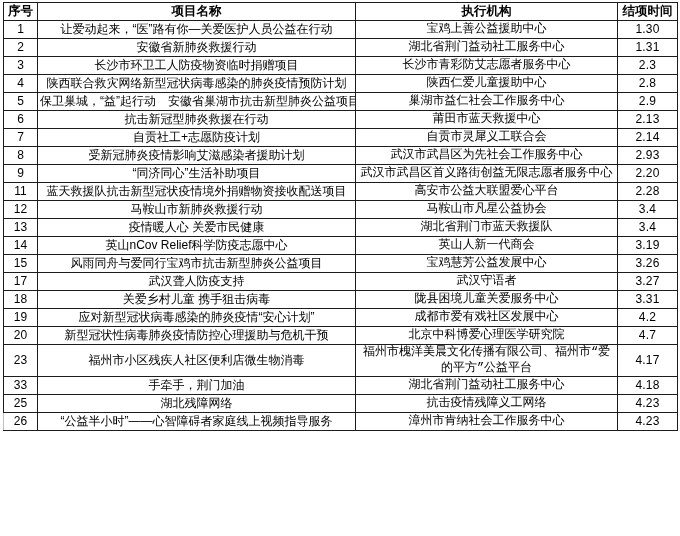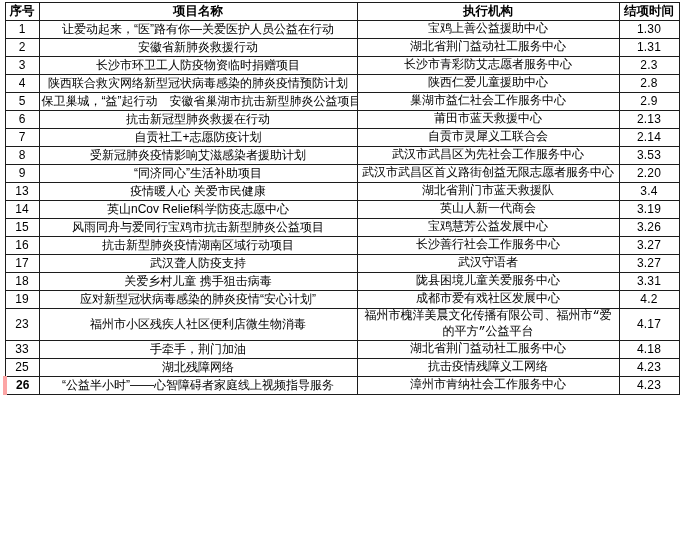--- a/index.html
+++ b/index.html
@@ -41,22 +41,21 @@
   td.cell-index { font-size: 12px; }
   td.cell-project { white-space: nowrap; }
   td.cell-org { white-space: normal; word-break: break-all; font-family: Liberation Mono, monospace; }
   td.cell-date { font-size: 12px; letter-spacing: 0.2px; }
   
   tr.active-row td.cell-index,
   tr.active-row td.cell-project {
     border-top: 1px solid #3c9b3c;
   }
   tr.active-row td.cell-index {
-    border-left: 4px solid #fca5a5;
-    font-weight: bold;
+    border-left: 1px solid #fca5a5;
   }
 </style>
 </head>
 <body>
 
 <div class="table-wrap">
   <table class="projects">
     <colgroup>
       <col style="width:34px">
       <col style="width:318px">
@@ -111,69 +110,81 @@
         <tr>
     <td class="cell-index">7</td>
     <td class="cell-project">自贡社工+志愿防疫计划</td>
     <td class="cell-org">自贡市灵犀义工联合会</td>
     <td class="cell-date">2.14</td>
   </tr>
         <tr>
     <td class="cell-index">8</td>
     <td class="cell-project">受新冠肺炎疫情影响艾滋感染者援助计划</td>
     <td class="cell-org">武汉市武昌区为先社会工作服务中心</td>
-    <td class="cell-date">3.53</td>
+    <td class="cell-date">2.93</td>
   </tr>
         <tr>
     <td class="cell-index">9</td>
     <td class="cell-project">“同济同心”生活补助项目</td>
     <td class="cell-org">武汉市武昌区首义路街创益无限志愿者服务中心</td>
     <td class="cell-date">2.20</td>
   </tr>
         <tr>
+    <td class="cell-index">11</td>
+    <td class="cell-project">蓝天救援队抗击新型冠状疫情境外捐赠物资接收配送项目</td>
+    <td class="cell-org">高安市公益大联盟爱心平台</td>
+    <td class="cell-date">2.28</td>
+  </tr>
+        <tr>
+    <td class="cell-index">12</td>
+    <td class="cell-project">马鞍山市新肺炎救援行动</td>
+    <td class="cell-org">马鞍山市凡星公益协会</td>
+    <td class="cell-date">3.4</td>
+  </tr>
+        <tr>
     <td class="cell-index">13</td>
     <td class="cell-project">疫情暖人心 关爱市民健康</td>
     <td class="cell-org">湖北省荆门市蓝天救援队</td>
     <td class="cell-date">3.4</td>
   </tr>
         <tr>
     <td class="cell-index">14</td>
     <td class="cell-project">英山nCov Relief科学防疫志愿中心</td>
     <td class="cell-org">英山人新一代商会</td>
     <td class="cell-date">3.19</td>
   </tr>
         <tr>
     <td class="cell-index">15</td>
     <td class="cell-project">风雨同舟与爱同行宝鸡市抗击新型肺炎公益项目</td>
     <td class="cell-org">宝鸡慧芳公益发展中心</td>
     <td class="cell-date">3.26</td>
   </tr>
         <tr>
-    <td class="cell-index">16</td>
-    <td class="cell-project">抗击新型肺炎疫情湖南区域行动项目</td>
-    <td class="cell-org">长沙善行社会工作服务中心</td>
-    <td class="cell-date">3.27</td>
-  </tr>
-        <tr>
     <td class="cell-index">17</td>
     <td class="cell-project">武汉聋人防疫支持</td>
     <td class="cell-org">武汉守语者</td>
     <td class="cell-date">3.27</td>
   </tr>
         <tr>
     <td class="cell-index">18</td>
     <td class="cell-project">关爱乡村儿童 携手狙击病毒</td>
     <td class="cell-org">陇县困境儿童关爱服务中心</td>
     <td class="cell-date">3.31</td>
   </tr>
         <tr>
     <td class="cell-index">19</td>
     <td class="cell-project">应对新型冠状病毒感染的肺炎疫情“安心计划”</td>
     <td class="cell-org">成都市爱有戏社区发展中心</td>
     <td class="cell-date">4.2</td>
+  </tr>
+        <tr>
+    <td class="cell-index">20</td>
+    <td class="cell-project">新型冠状性病毒肺炎疫情防控心理援助与危机干预</td>
+    <td class="cell-org">北京中科博爱心理医学研究院</td>
+    <td class="cell-date">4.7</td>
   </tr>
         <tr>
     <td class="cell-index">23</td>
     <td class="cell-project">福州市小区残疾人社区便利店微生物消毒</td>
     <td class="cell-org">福州市槐洋美晨文化传播有限公司、福州市“爱的平方”公益平台</td>
     <td class="cell-date">4.17</td>
   </tr>
         <tr>
     <td class="cell-index">33</td>
     <td class="cell-project">手牵手，荆门加油</td>

